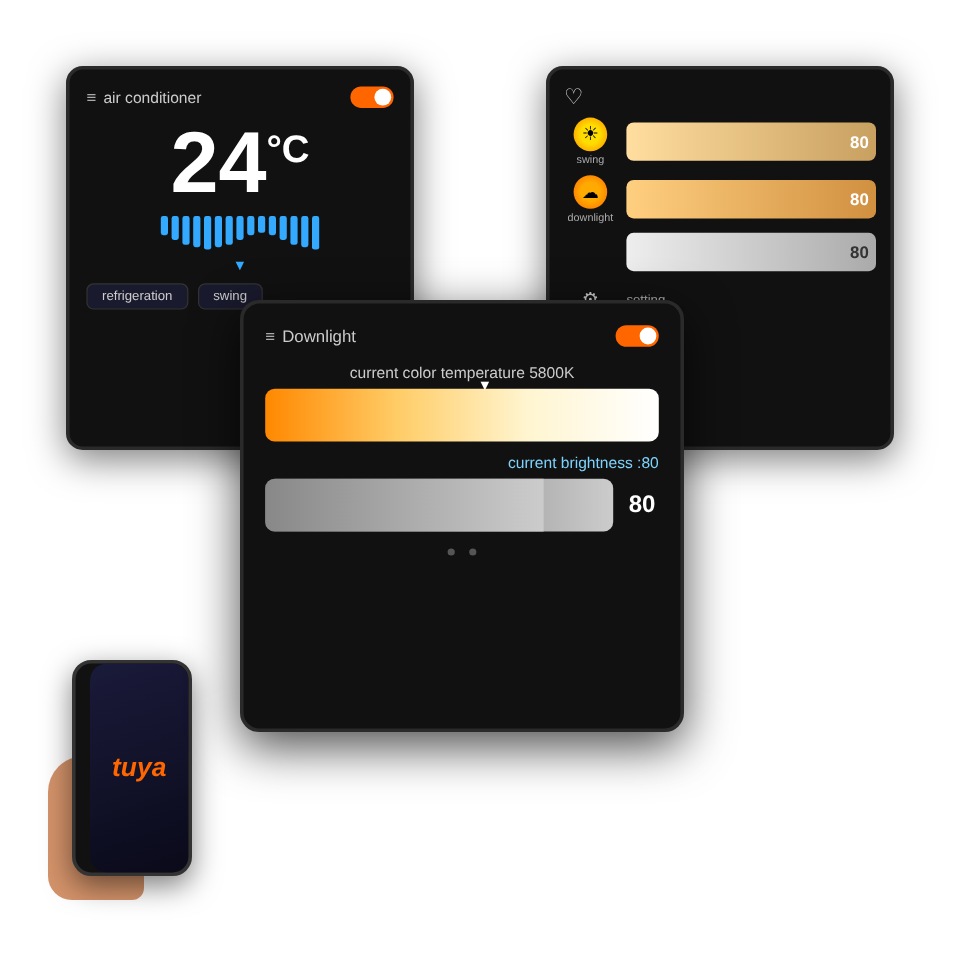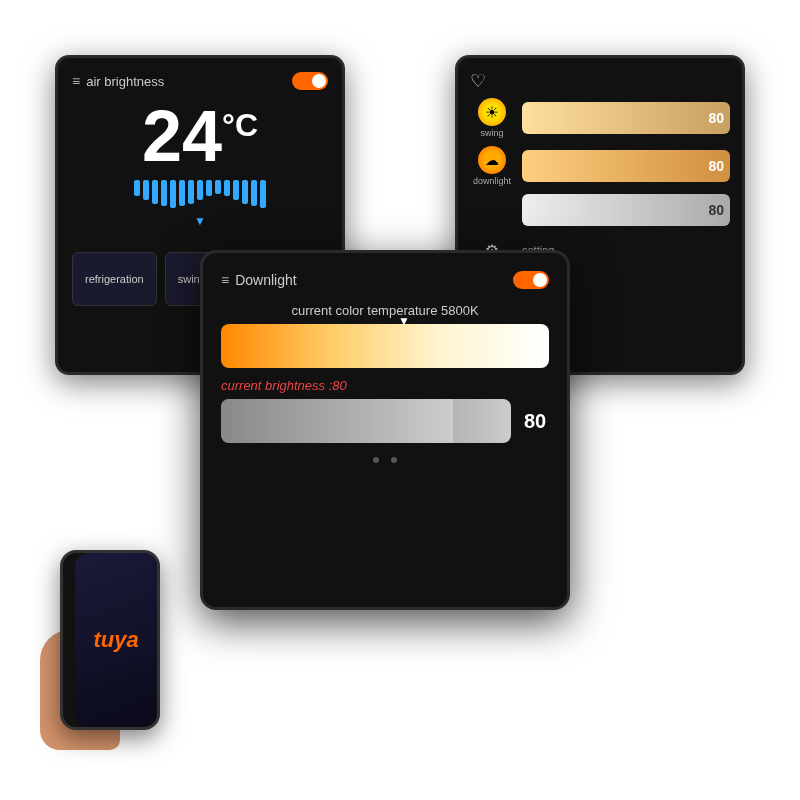--- a/index.html
+++ b/index.html
@@ -98,23 +98,22 @@
     }
     .panel-ac .btn-row {
       display: flex;
       gap: 8px;
     }
     .ac-btn {
       background: #1a1a2e;
       color: #ccc;
       border: 1px solid #333;
       border-radius: 6px;
-      padding: 20px 12px;
+      padding: 4px 12px;
       font-size: 11px;
-      margin-top: 16px;
     }
 
     
     .panel-smart {
       position: absolute;
       top: 55px;
       right: 55px;
       width: 290px;
       height: 320px;
       background: #111;
@@ -253,25 +252,24 @@
       margin-bottom: 4px;
     }
     .ct-arrow {
       position: absolute;
       top: -10px;
       left: 54%;
       color: #fff;
       font-size: 12px;
     }
     .panel-dl .brightness-label {
-      text-align: left;
-      color: #ef4444;
+      text-align: right;
+      color: #7dd3fc;
       font-size: 13px;
       margin: 10px 0 6px;
-      font-style: italic;
     }
     .panel-dl .br-slider-wrap {
       display: flex;
       align-items: center;
       gap: 10px;
     }
     .panel-dl .br-slider {
       flex: 1;
       height: 44px;
       border-radius: 8px;
@@ -359,21 +357,21 @@
   </style>
 </head>
 <body>
 
 <div class="scene">
 
   <div class="panel-ac">
     <div class="header">
       <div class="header-left">
         <span class="hamburger">≡</span>
-        <span>air brightness</span>
+        <span>air conditioner</span>
       </div>
       <div class="toggle-switch"></div>
     </div>
     <div class="big-temp">
       <span>24</span><span class="deg">°C</span>
     </div>
     <div class="bars">
       <div class="bar-item" style="height:16px"></div>
       <div class="bar-item" style="height:20px"></div>
       <div class="bar-item" style="height:24px"></div>

